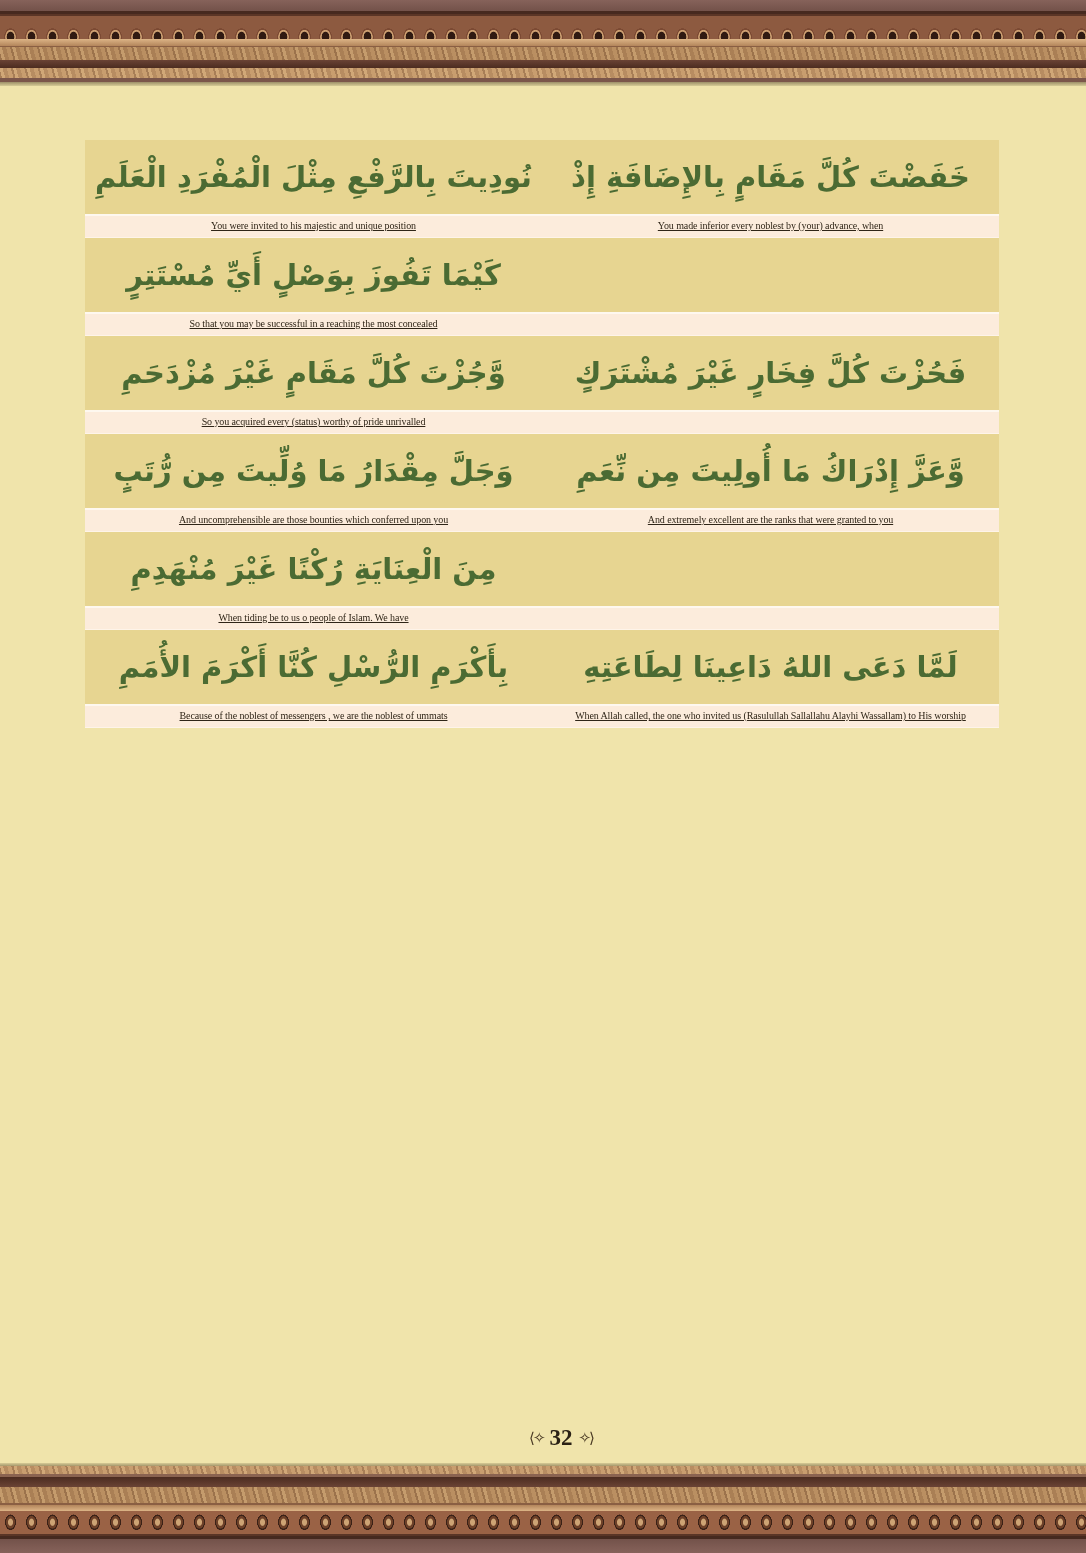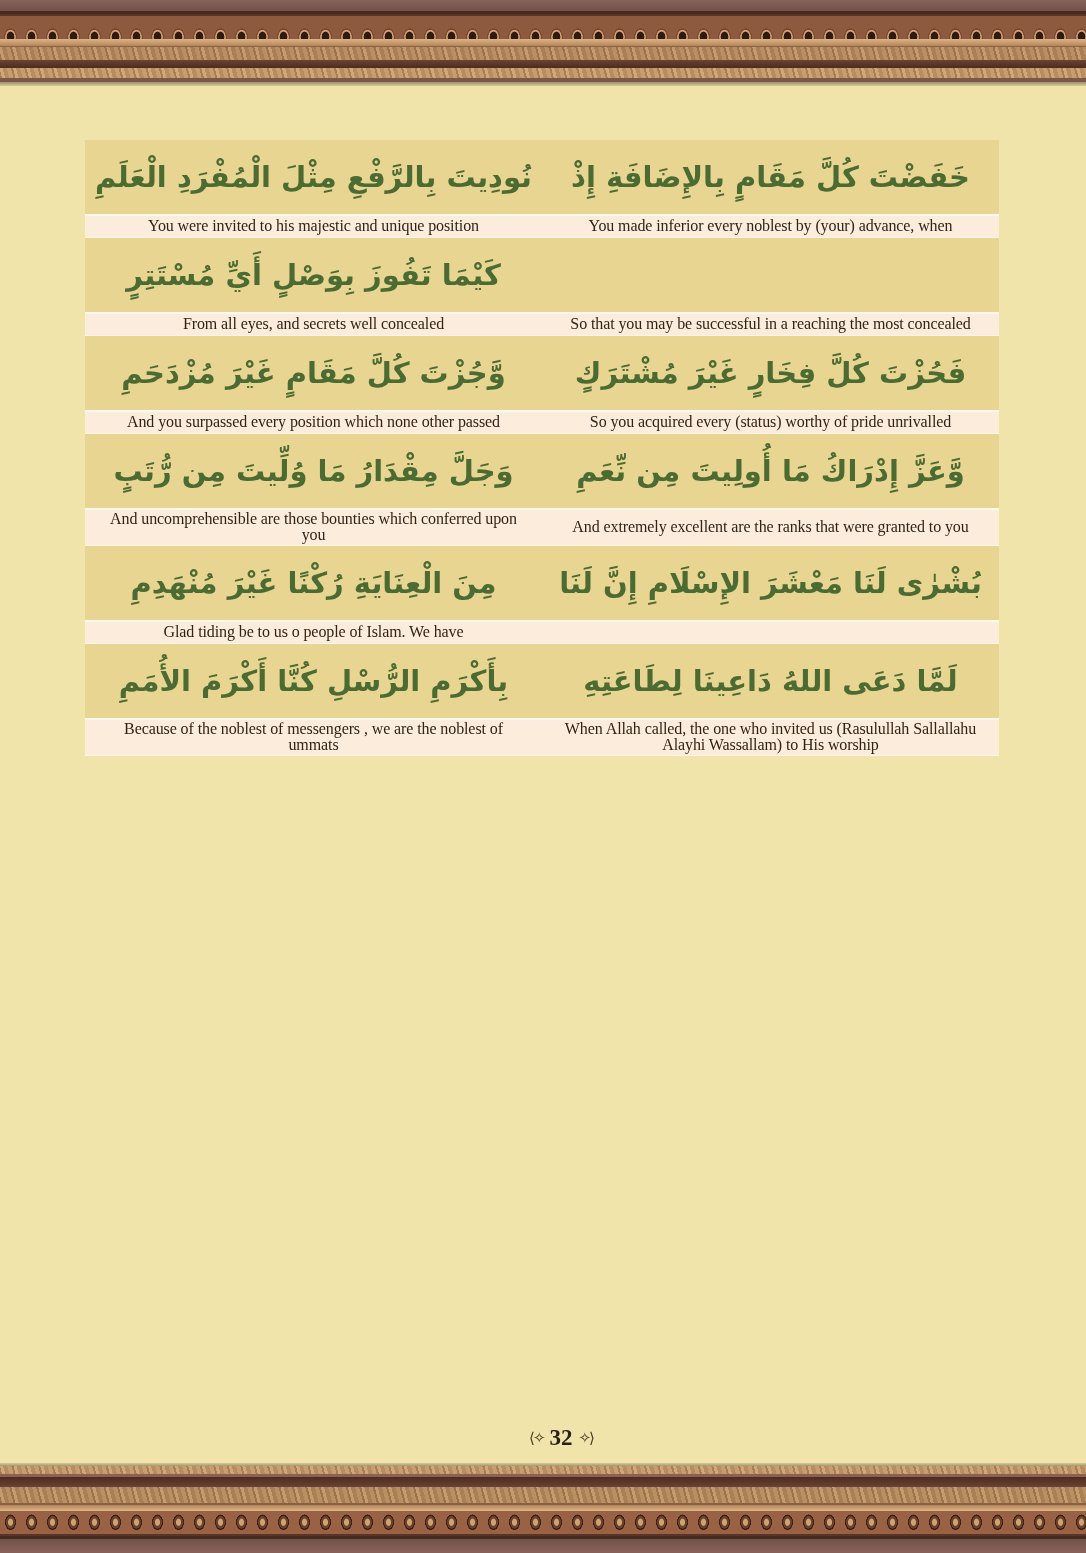--- a/index.html
+++ b/index.html
@@ -89,23 +89,24 @@
   .tr{
     width:50%;
     min-height:24px;
     box-sizing:border-box;
     padding:3px 16px;
     display:flex;
     align-items:center;
     justify-content:center;
     text-align:center;
     color:#2f2517;
-    font-size:16px;
+    font-size:10px;
     line-height:16px;
     letter-spacing:-0.1px;
+    text-decoration:underline;
   }
 
   
   .page-number{
     position:absolute;
     left:11px;right:0;
     bottom:102px;
     text-align:center;
     color:#2a2115;
     margin-left:25px;
@@ -149,54 +150,51 @@
         <div class="tr">You were invited to his majestic and unique position</div>
         <div class="tr">You made inferior every noblest by (your) advance, when</div>
       </div>
     </section>
 
     <section class="row">
       <div class="band-ar">
         <div class="ar" dir="rtl">كَيْمَا تَفُوزَ بِوَصْلٍ أَيِّ مُسْتَتِرٍ</div>
       </div>
       <div class="band-tr">
-        <div class="tr">From all eyes, and secrets well concealed</div>
         <div class="tr">So that you may be successful in a reaching the most concealed</div>
       </div>
     </section>
 
     <section class="row">
       <div class="band-ar">
         <div class="ar" dir="rtl">وَّجُزْتَ كُلَّ مَقَامٍ غَيْرَ مُزْدَحَمِ</div>
         <div class="ar" dir="rtl">فَحُزْتَ كُلَّ فِخَارٍ غَيْرَ مُشْتَرَكٍ</div>
       </div>
       <div class="band-tr">
-        <div class="tr">And you surpassed every position which none other passed</div>
         <div class="tr">So you acquired every (status) worthy of pride unrivalled</div>
       </div>
     </section>
 
     <section class="row">
       <div class="band-ar">
         <div class="ar" dir="rtl">وَجَلَّ مِقْدَارُ مَا وُلِّيتَ مِن رُّتَبٍ</div>
         <div class="ar" dir="rtl">وَّعَزَّ إِدْرَاكُ مَا أُولِيتَ مِن نِّعَمِ</div>
       </div>
       <div class="band-tr">
         <div class="tr">And uncomprehensible are those bounties which conferred upon you</div>
         <div class="tr">And extremely excellent are the ranks that were granted to you</div>
       </div>
     </section>
 
     <section class="row">
       <div class="band-ar">
         <div class="ar" dir="rtl">مِنَ الْعِنَايَةِ رُكْنًا غَيْرَ مُنْهَدِمِ</div>
-        <div class="ar" dir="rtl">بُشْرٰى لَنَا مَعْشَرَ الإِسْلَامِ إِنَّ لَنَا</div>
-      </div>
-      <div class="band-tr">
-        <div class="tr">Glad tiding be to us o people of Islam. We have</div>
+      </div>
+      <div class="band-tr">
+        <div class="tr">When tiding be to us o people of Islam. We have</div>
       </div>
     </section>
 
     <section class="row">
       <div class="band-ar">
         <div class="ar" dir="rtl">بِأَكْرَمِ الرُّسْلِ كُنَّا أَكْرَمَ الأُمَمِ</div>
         <div class="ar" dir="rtl">لَمَّا دَعَى اللهُ دَاعِينَا لِطَاعَتِهِ</div>
       </div>
       <div class="band-tr">
         <div class="tr">Because of the noblest of messengers , we are the noblest of ummats</div>

